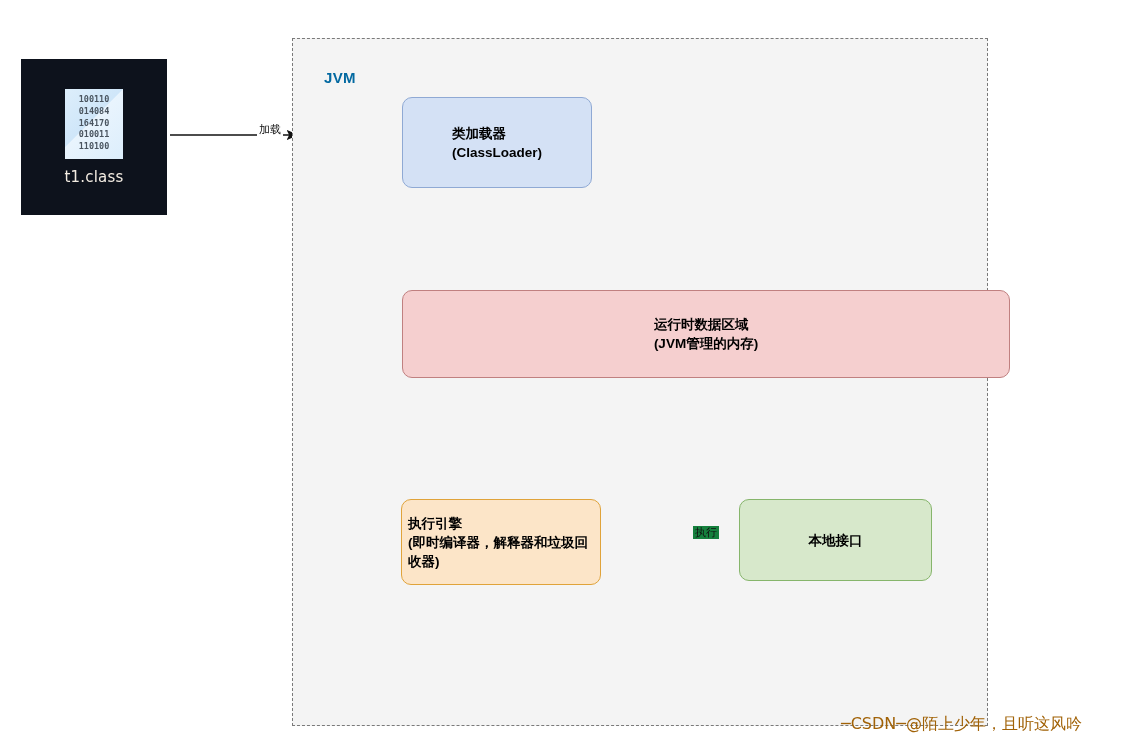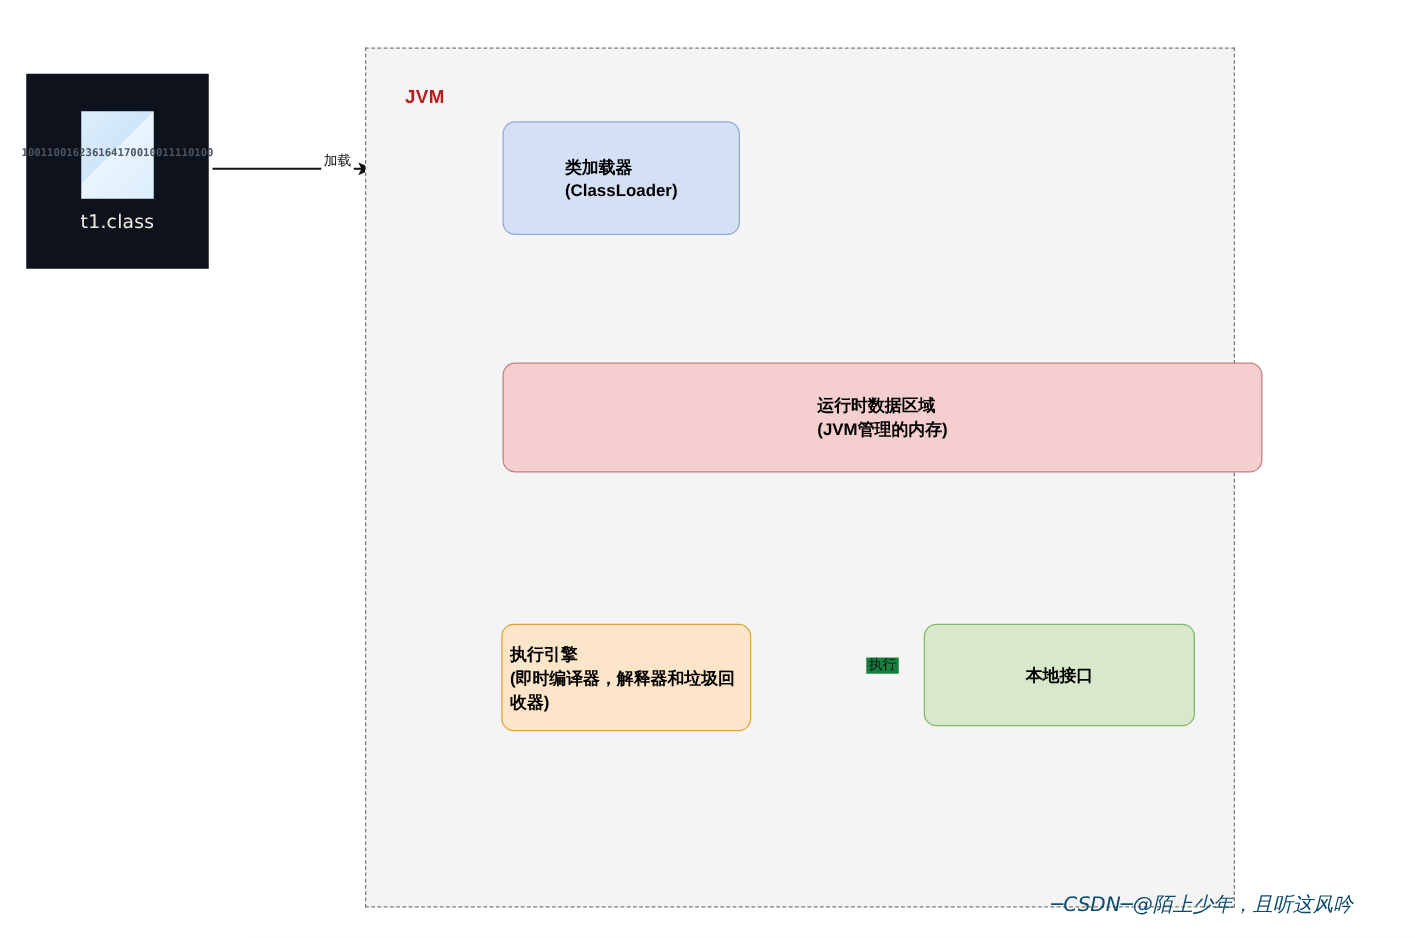--- a/index.html
+++ b/index.html
@@ -34,21 +34,21 @@
     flex-direction: column;
     align-items: center;
     justify-content: center;
     box-sizing: border-box;
   }
   #binary-sheet {
     width: 58px;
     height: 70px;
     background: linear-gradient(135deg,#ddeefb 0%, #cfe6f9 45%, #e9f4fd 46%, #dceefc 100%);
     display: flex;
-    flex-direction: row;
+    flex-direction: column;
     align-items: center;
     justify-content: center;
     padding: 2px 0;
     box-sizing: border-box;
   }
   #binary-sheet .bits {
     font-family: "DejaVu Sans Mono", "Liberation Mono", monospace;
     font-size: 8.5px;
     font-weight: bold;
     line-height: 11.8px;
@@ -74,21 +74,21 @@
     background: #f4f4f4;
     border: 1.6px dashed #7a7a7a;
     box-sizing: border-box;
   }
   #jvm-title {
     position: absolute;
     left: 324px;
     top: 69px;
     font-size: 15px;
     font-weight: bold;
-    color: #b91c1c;
+    color: #0369a1;
     letter-spacing: 0.3px;
   }
 
   
   .node {
     position: absolute;
     box-sizing: border-box;
     border-radius: 10px;
     display: flex;
     align-items: center;
@@ -122,21 +122,21 @@
     left: 401px;
     top: 499px;
     width: 200px;
     height: 86px;
     background: #fce5c8;
     border: 1.4px solid #e0a33a;
   }
   #node-native {
     left: 739px;
     top: 499px;
-    width: 217px;
+    width: 193px;
     height: 82px;
     background: #d7e8cb;
     border: 1.4px solid #86b56b;
   }
 
   
   .edge-label {
     position: absolute;
     font-size: 11px;
     color: #111111;
@@ -148,24 +148,23 @@
   }
   #label-load  { left: 209px; top: 123px; }
   #label-exec  { left: 645px; top: 526px; background: #15803d; }
 
   
   #watermark {
     position: absolute;
     left: 841px;
     top: 714px;
     font-size: 16px;
-    color: #0c4a6e;
+    color: #a16207;
     white-space: nowrap;
     font-family: "DejaVu Sans", sans-serif;
-    font-style: italic;
   }
 </style>
 </head>
 <body>
 
 <svg id="canvas" viewBox="0 0 1132 750" xmlns="http://www.w3.org/2000/svg">
   <defs>
     <marker id="arrowhead" markerWidth="9" markerHeight="9" refX="7.6" refY="3.4" orient="auto" markerUnits="strokeWidth">
       <path d="M0,0 L8,3.4 L0,6.8 L1.7,3.4 z" fill="#111111"></path>
     </marker>
@@ -184,21 +183,21 @@
   <line x1="799" y1="498" x2="799" y2="380" stroke="#333333" stroke-width="1.7" marker-end="url(#arrowhead)"></line>
 
   <line x1="832" y1="379" x2="832" y2="497" stroke="#333333" stroke-width="1.7" marker-end="url(#arrowhead)"></line>
 
   <line x1="594" y1="537" x2="737" y2="537" stroke="#111111" stroke-width="1.5" marker-end="url(#arrowhead)"></line>
 </svg>
 
 <div id="classfile-icon">
   <div id="binary-sheet">
     <div class="bits">100110</div>
-    <div class="bits">016236</div>
+    <div class="bits">014084</div>
     <div class="bits">164170</div>
     <div class="bits">010011</div>
     <div class="bits">110100</div>
   </div>
   <div id="classfile-label">t1.class</div>
 </div>
 
 <div id="jvm-box"></div>
 <div id="jvm-title">JVM</div>
 

